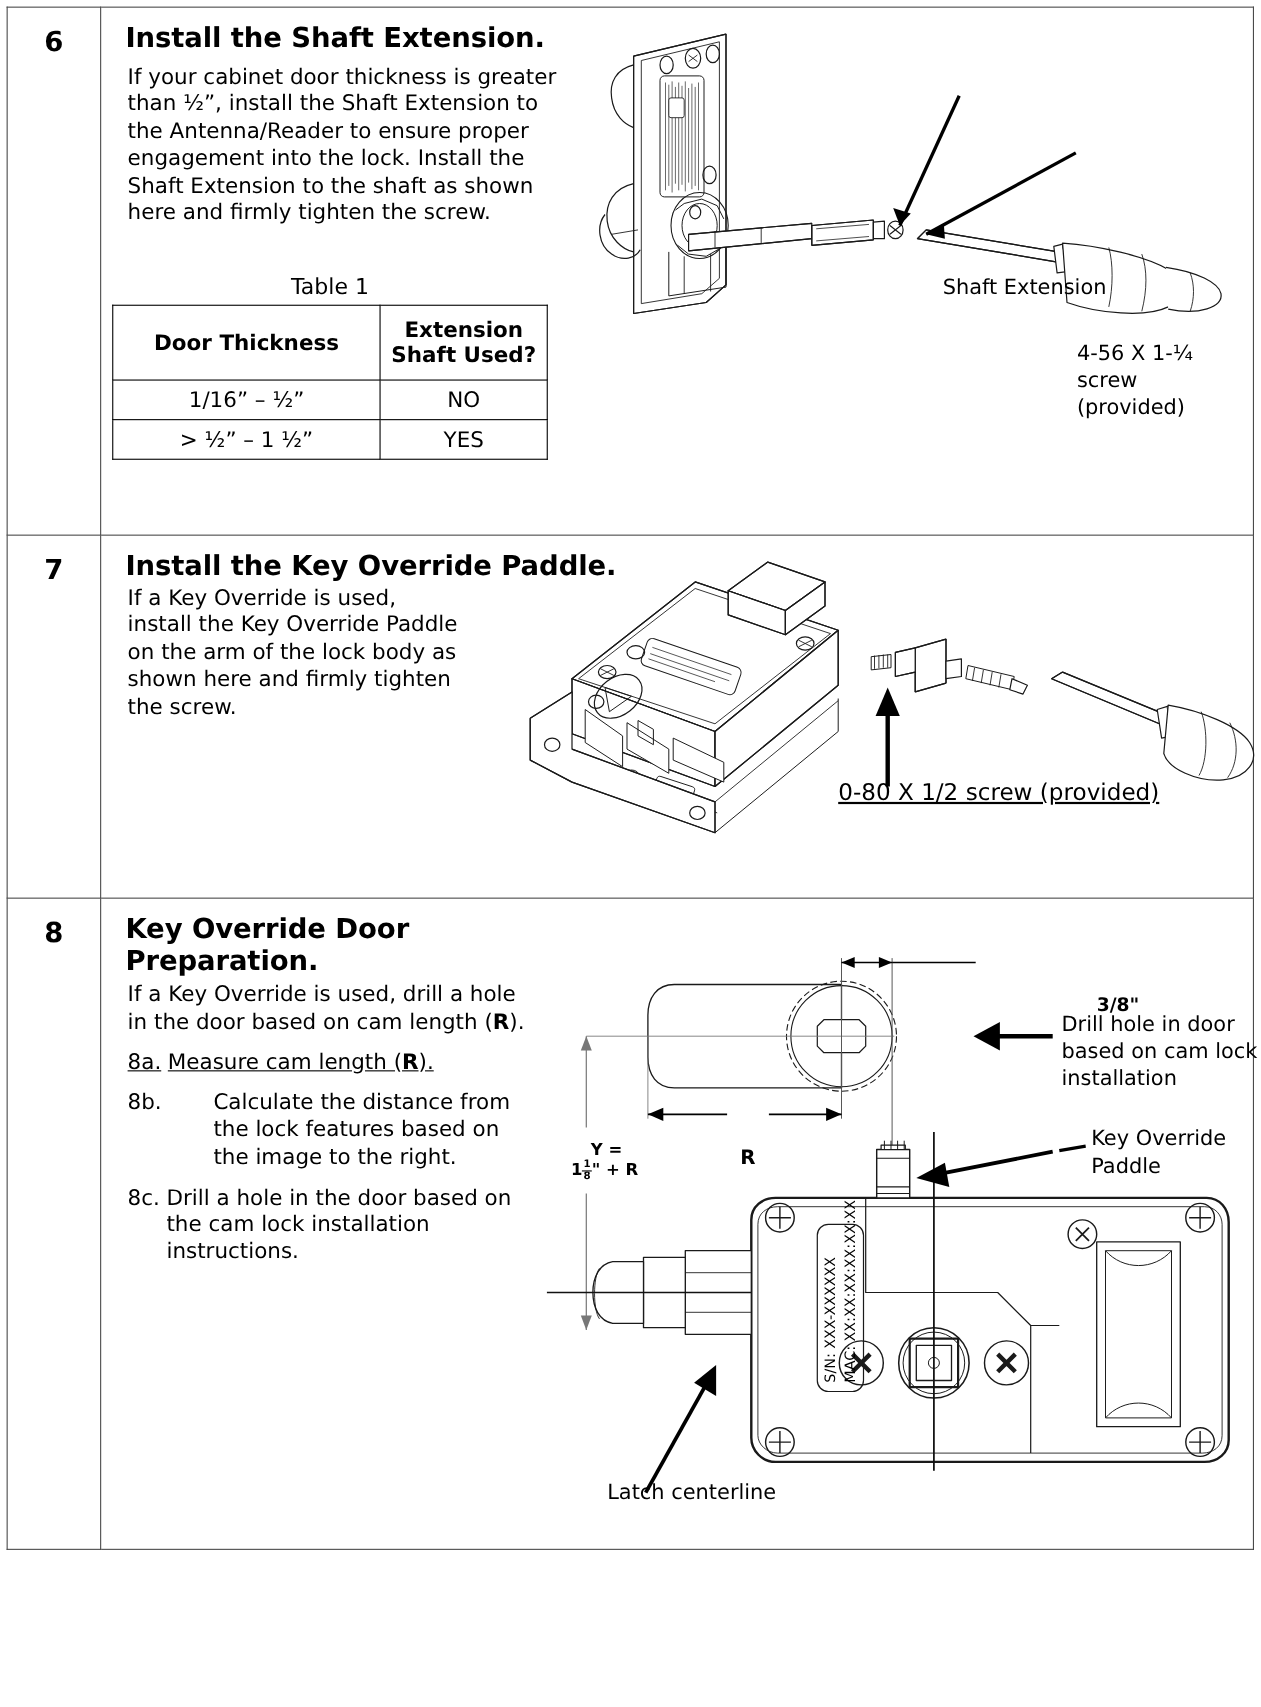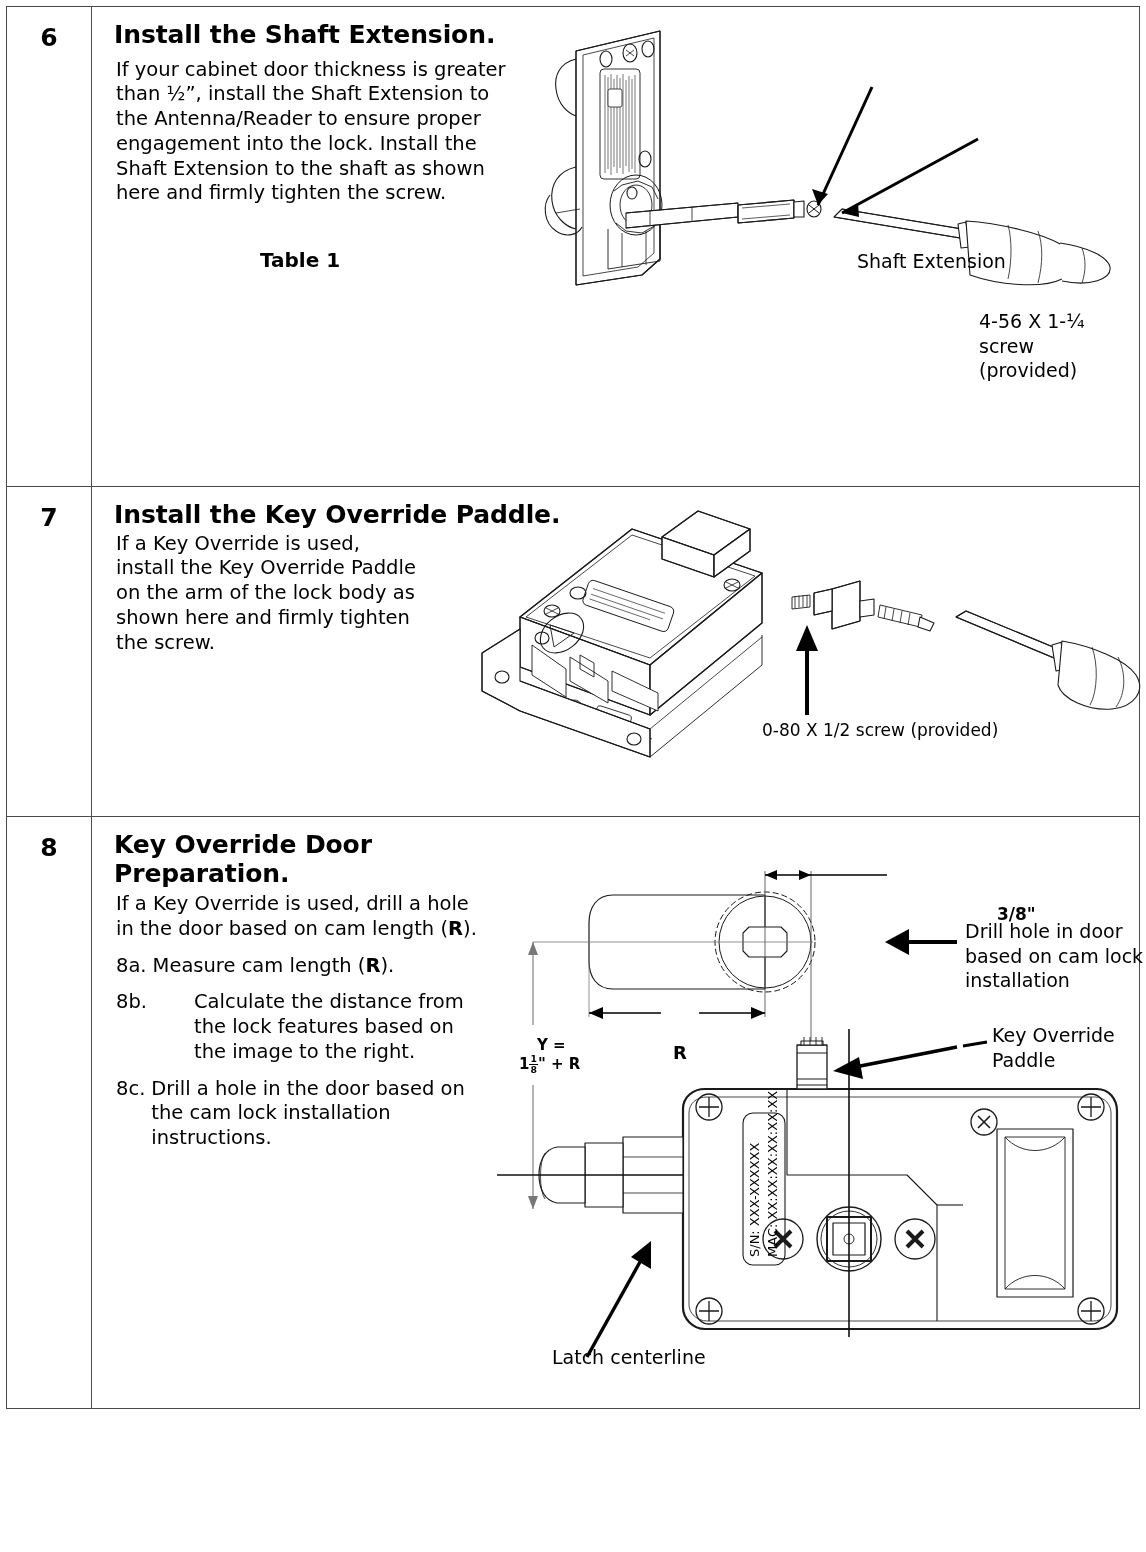--- a/index.html
+++ b/index.html
@@ -80,21 +80,21 @@
   
   #step6-cell { height: 480px; }
   .s6-text { width: 430px; padding-top: 6px; }
 
   .tbl1-wrap {
     width: 400px;
     margin: 42px 0 0 8px;
   }
   .tbl1-caption {
     text-align: center;
-    font-weight: bold;
+    font-weight: normal;
     font-size: 20px;
     padding-bottom: 5px;
   }
   table.tbl1 {
     border-collapse: collapse;
     width: 396px;
     margin: 0 auto;
   }
   table.tbl1 td, table.tbl1 th {
     border: 1.6px solid #000;
@@ -191,20 +191,39 @@
 
     <tr class="step-row">
       <td class="num-cell">6</td>
       <td class="body-cell" id="step6-cell">
 
         <div class="step-head">Install the Shaft Extension.</div>
         <div class="step-para s6-text">If your cabinet door thickness is greater than ½”, install the Shaft Extension to the Antenna/Reader to ensure proper engagement into the lock. Install the Shaft Extension to the shaft as shown here and firmly tighten the screw.</div>
 
         <div class="tbl1-wrap">
           <div class="tbl1-caption">Table 1</div>
+          <table class="tbl1">
+            <tbody>
+                  <tr>
+              <th class="c1">Door Thickness</th>
+              <th class="c2">
+                <span>Extension</span><br>
+                <span>Shaft Used?</span>
+              </th>
+            </tr>
+            <tr>
+              <td class="c1">1/16” – ½”</td>
+              <td class="c2">NO</td>
+            </tr>
+            <tr>
+              <td class="c1">&gt; ½” – 1 ½”</td>
+              <td class="c2">YES</td>
+            </tr>
+          </tbody>
+              </table>
         </div>
 
         <div class="fig" style="left:450px; top:10px; width:580px; height:310px;">
           <svg width="580" height="310" viewBox="0 0 580 310" fill="none" stroke="#1a1a1a" stroke-width="1.1" stroke-linejoin="round">
 
             <g>
               <path d="M34 34 L118 14 L118 242 L100 258 L34 268 Z" fill="#fff"></path>
               <path d="M34 34 L118 14"></path>
               <path d="M118 14 L118 242"></path>
               <path d="M34 34 L34 268"></path>
@@ -431,37 +450,37 @@
               <path d="M630 142 C636 158 636 186 628 200" stroke-width="0.8"></path>
               <path d="M656 152 C664 168 664 188 654 202" stroke-width="0.8"></path>
             </g>
 
             <g>
               <path d="M345 210 L345 138" stroke="#000" stroke-width="4"></path>
               <path d="M345 120 L334 146 L356 146 Z" fill="#000" stroke="none"></path>
             </g>
           </svg>
 
-          <div class="callout-small" style="left:300px; top:215px; font-size:17px;">0-80 X 1/2 screw (provided)</div>
+          <div class="callout-small" style="left:300px; top:203px; font-size:21px;text-decoration:underline;">0-80 X 1/2 screw (provided)</div>
         </div>
 
       </td>
     </tr>
 
     <tr class="step-row">
       <td class="num-cell">8</td>
       <td class="body-cell" style="height:592px;">
 
         <div class="step-head" style="width:280px;">Key Override Door Preparation.</div>
 
         <div class="step-para" style="width:400px; margin-top:2px;">
           <span>If a Key Override is used, drill a hole in the door based on cam length (</span><b>R</b><span>).</span>
         </div>
 
-        <div class="step-sub" style="width:400px;">
+        <div class="step-sub" style="width:400px;text-decoration:underline;">
           <span class="sublabel">8a.</span>
           <span class="subtext">Measure cam length (<b>R</b>).</span>
         </div>
         <div class="step-sub" style="width:400px;gap:41px;">
           <span class="sublabel">8b.</span>
           <span class="subtext">Calculate the distance from the lock features based on the image to the right.</span>
         </div>
         <div class="step-sub" style="width:400px;">
           <span class="sublabel">8c.</span>
           <span class="subtext">Drill a hole in the door based on the cam lock installation instructions.</span>

